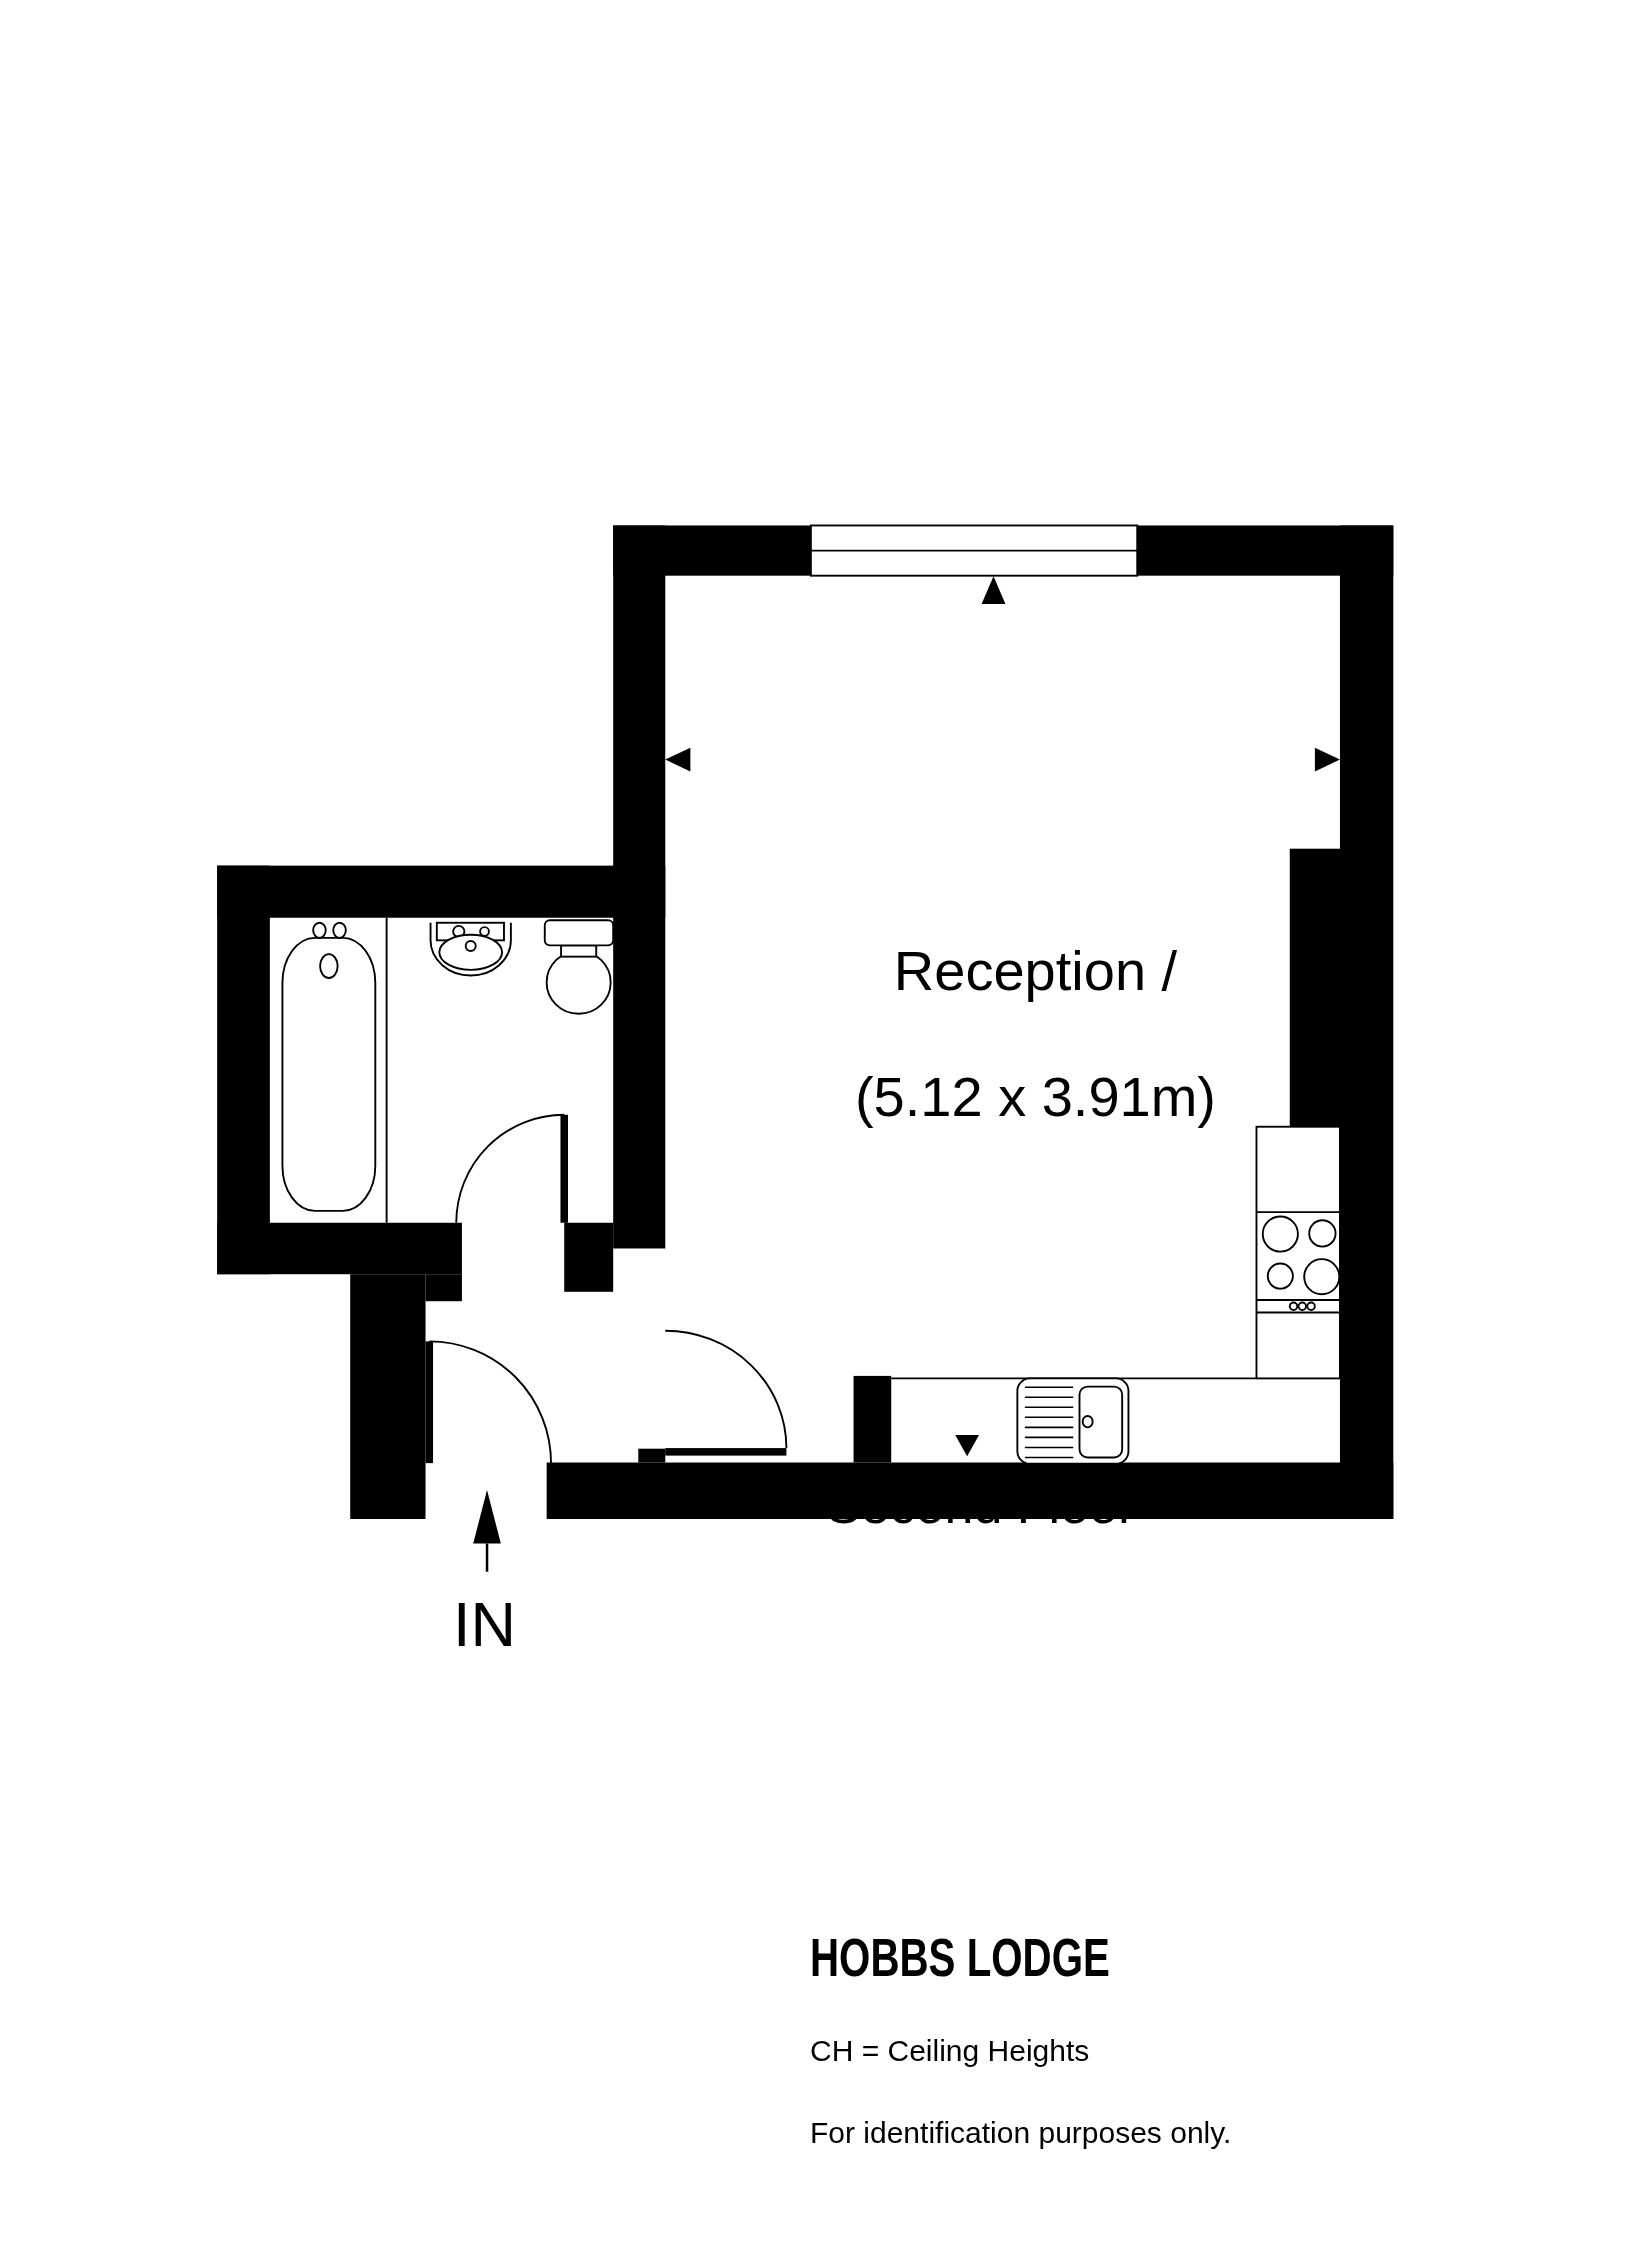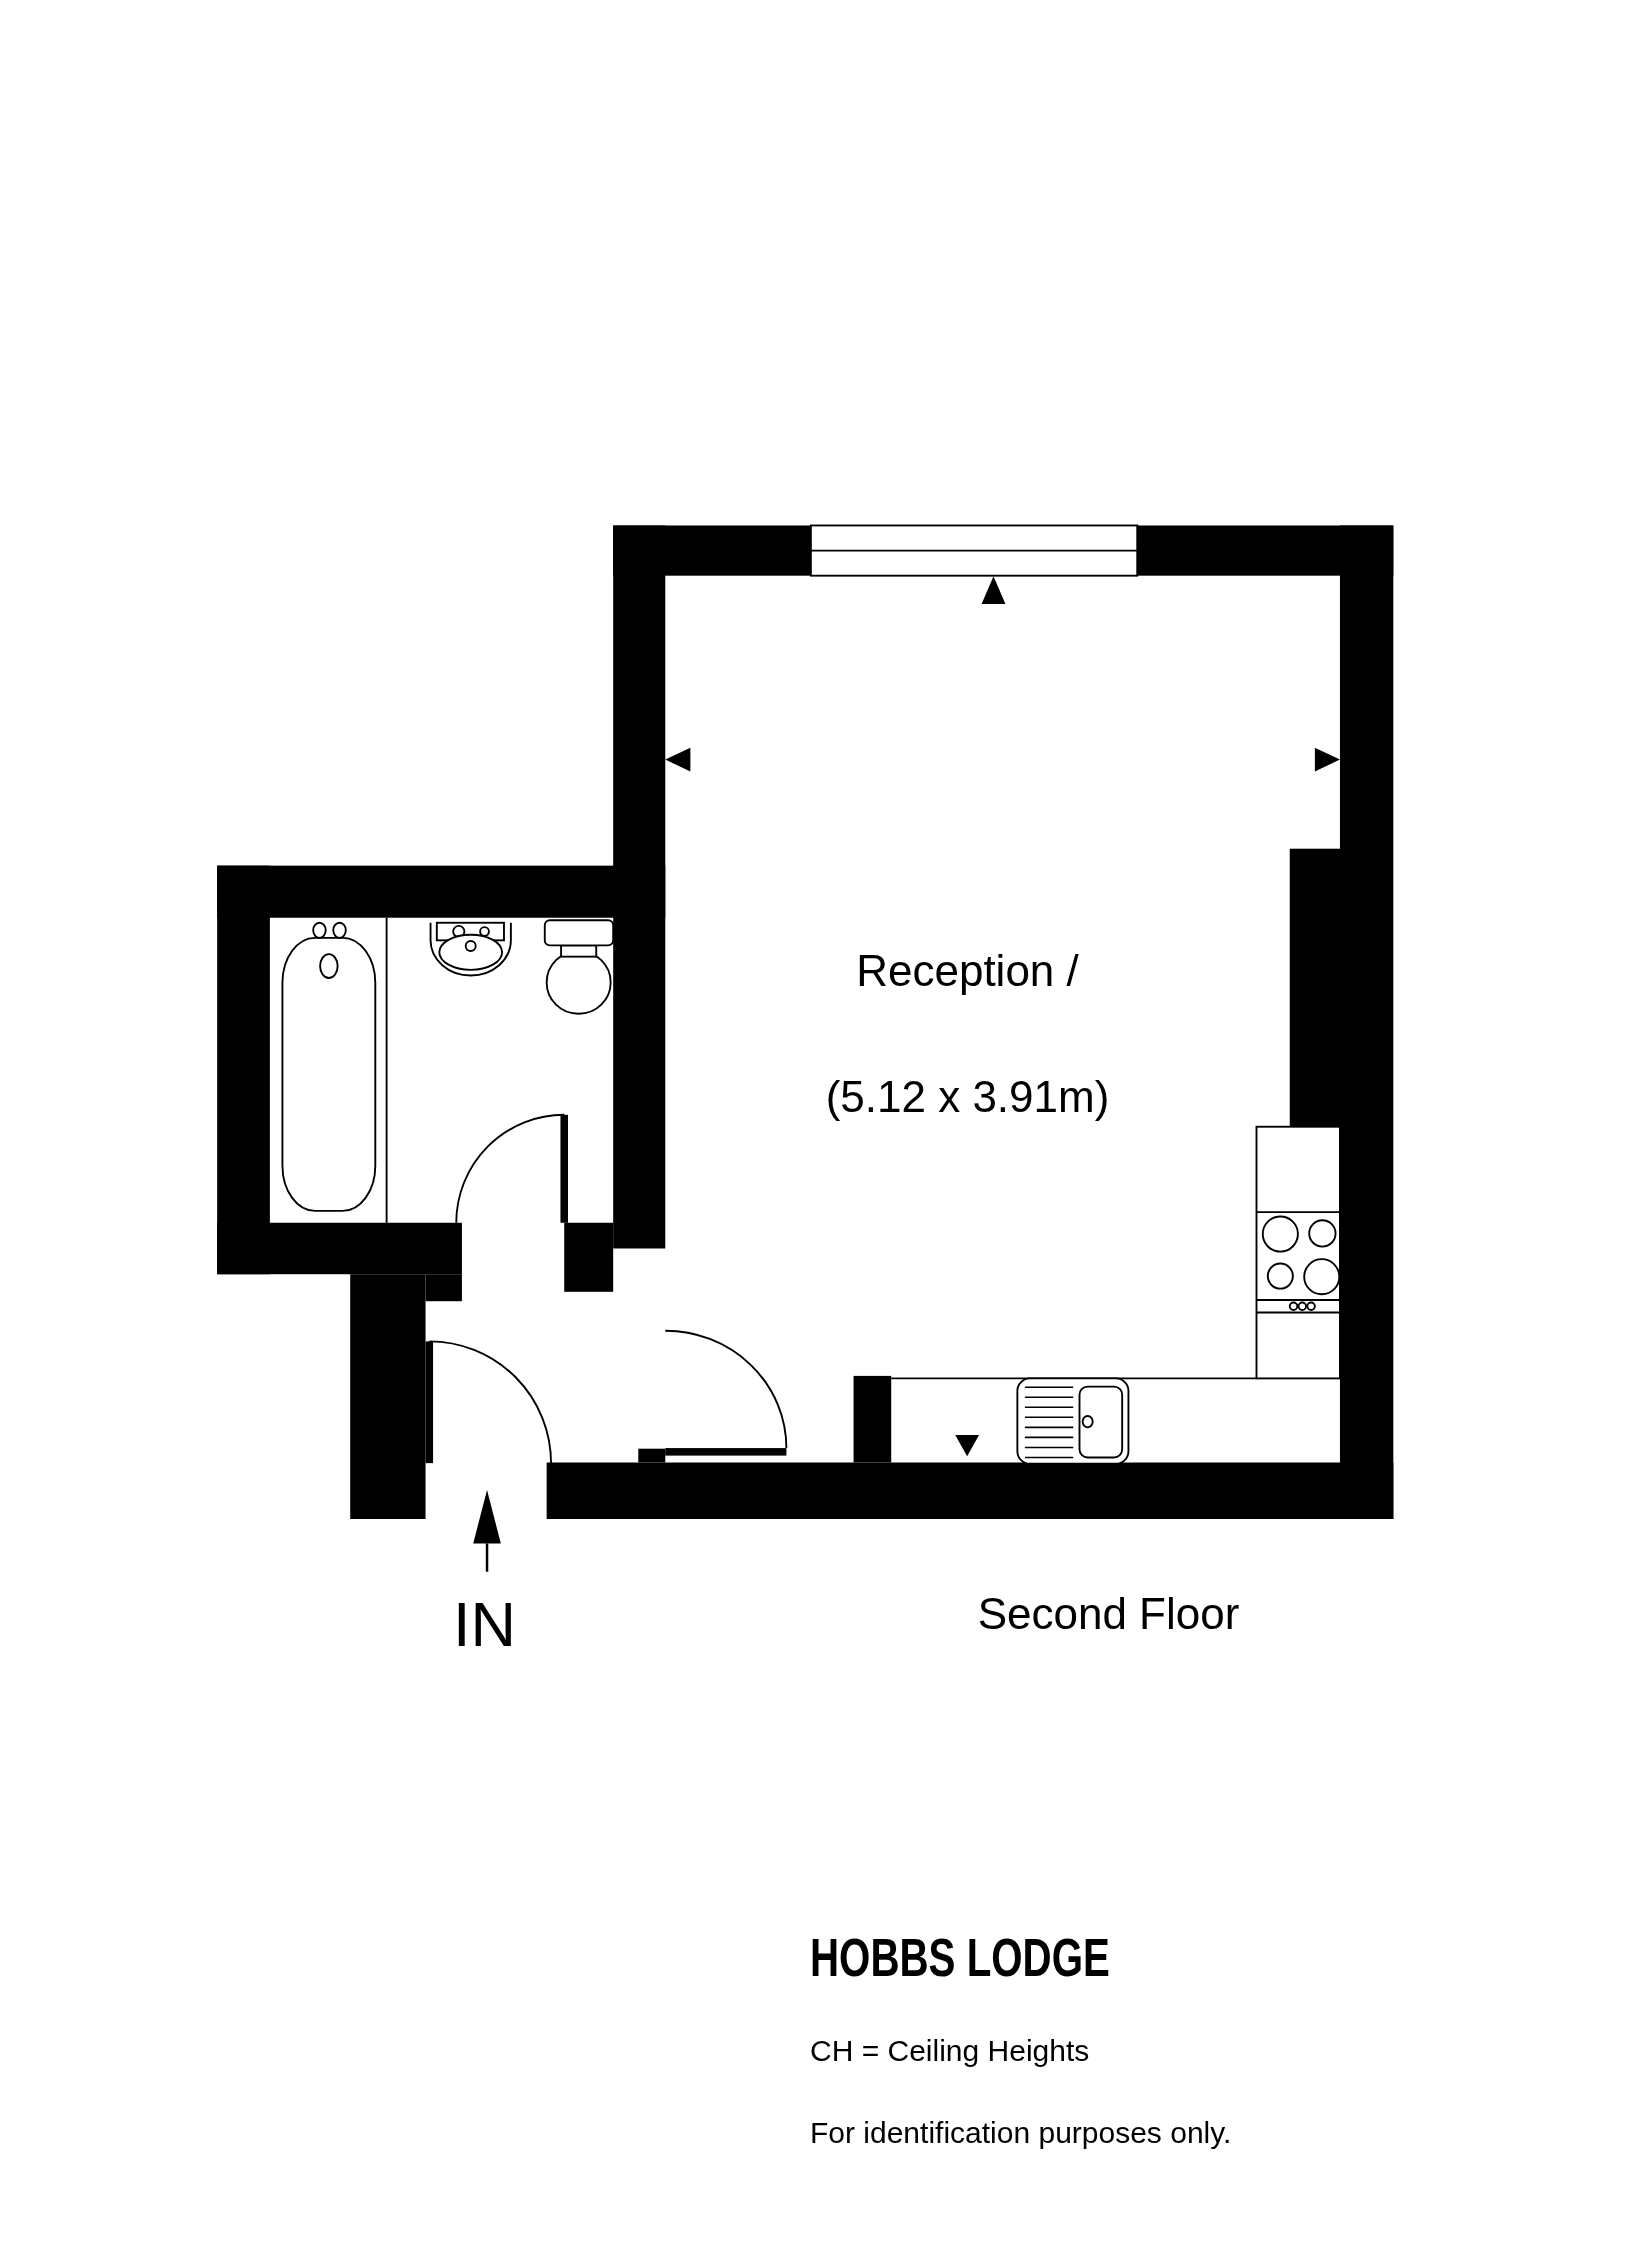--- a/index.html
+++ b/index.html
@@ -20,34 +20,34 @@
     position: absolute;
     left: 0; top: 0;
     width: 1650px;
     height: 2261px;
   }
   .overlay {
     position: absolute;
     white-space: pre-line;
   }
   .room-label {
-    left: 685px;
+    left: 753px;
     top: 876px;
     width: 565px;
     text-align: center;
-    font-size: 44px;
+    font-size: 56px;
     line-height: 63px;
     letter-spacing: 0px;
   }
   .floor-label {
     left: 826px;
-    top: 1583px;
+    top: 1474px;
     width: 565px;
-    text-align: center;
-    font-size: 44px;
+    text-align: left;
+    font-size: 52px;
     line-height: 62px;
   }
   .in-label {
     left: 406px;
     top: 1561px;
     width: 157px;
     text-align: center;
     font-size: 63px;
     line-height: 69px;
     margin-top: 29px;

